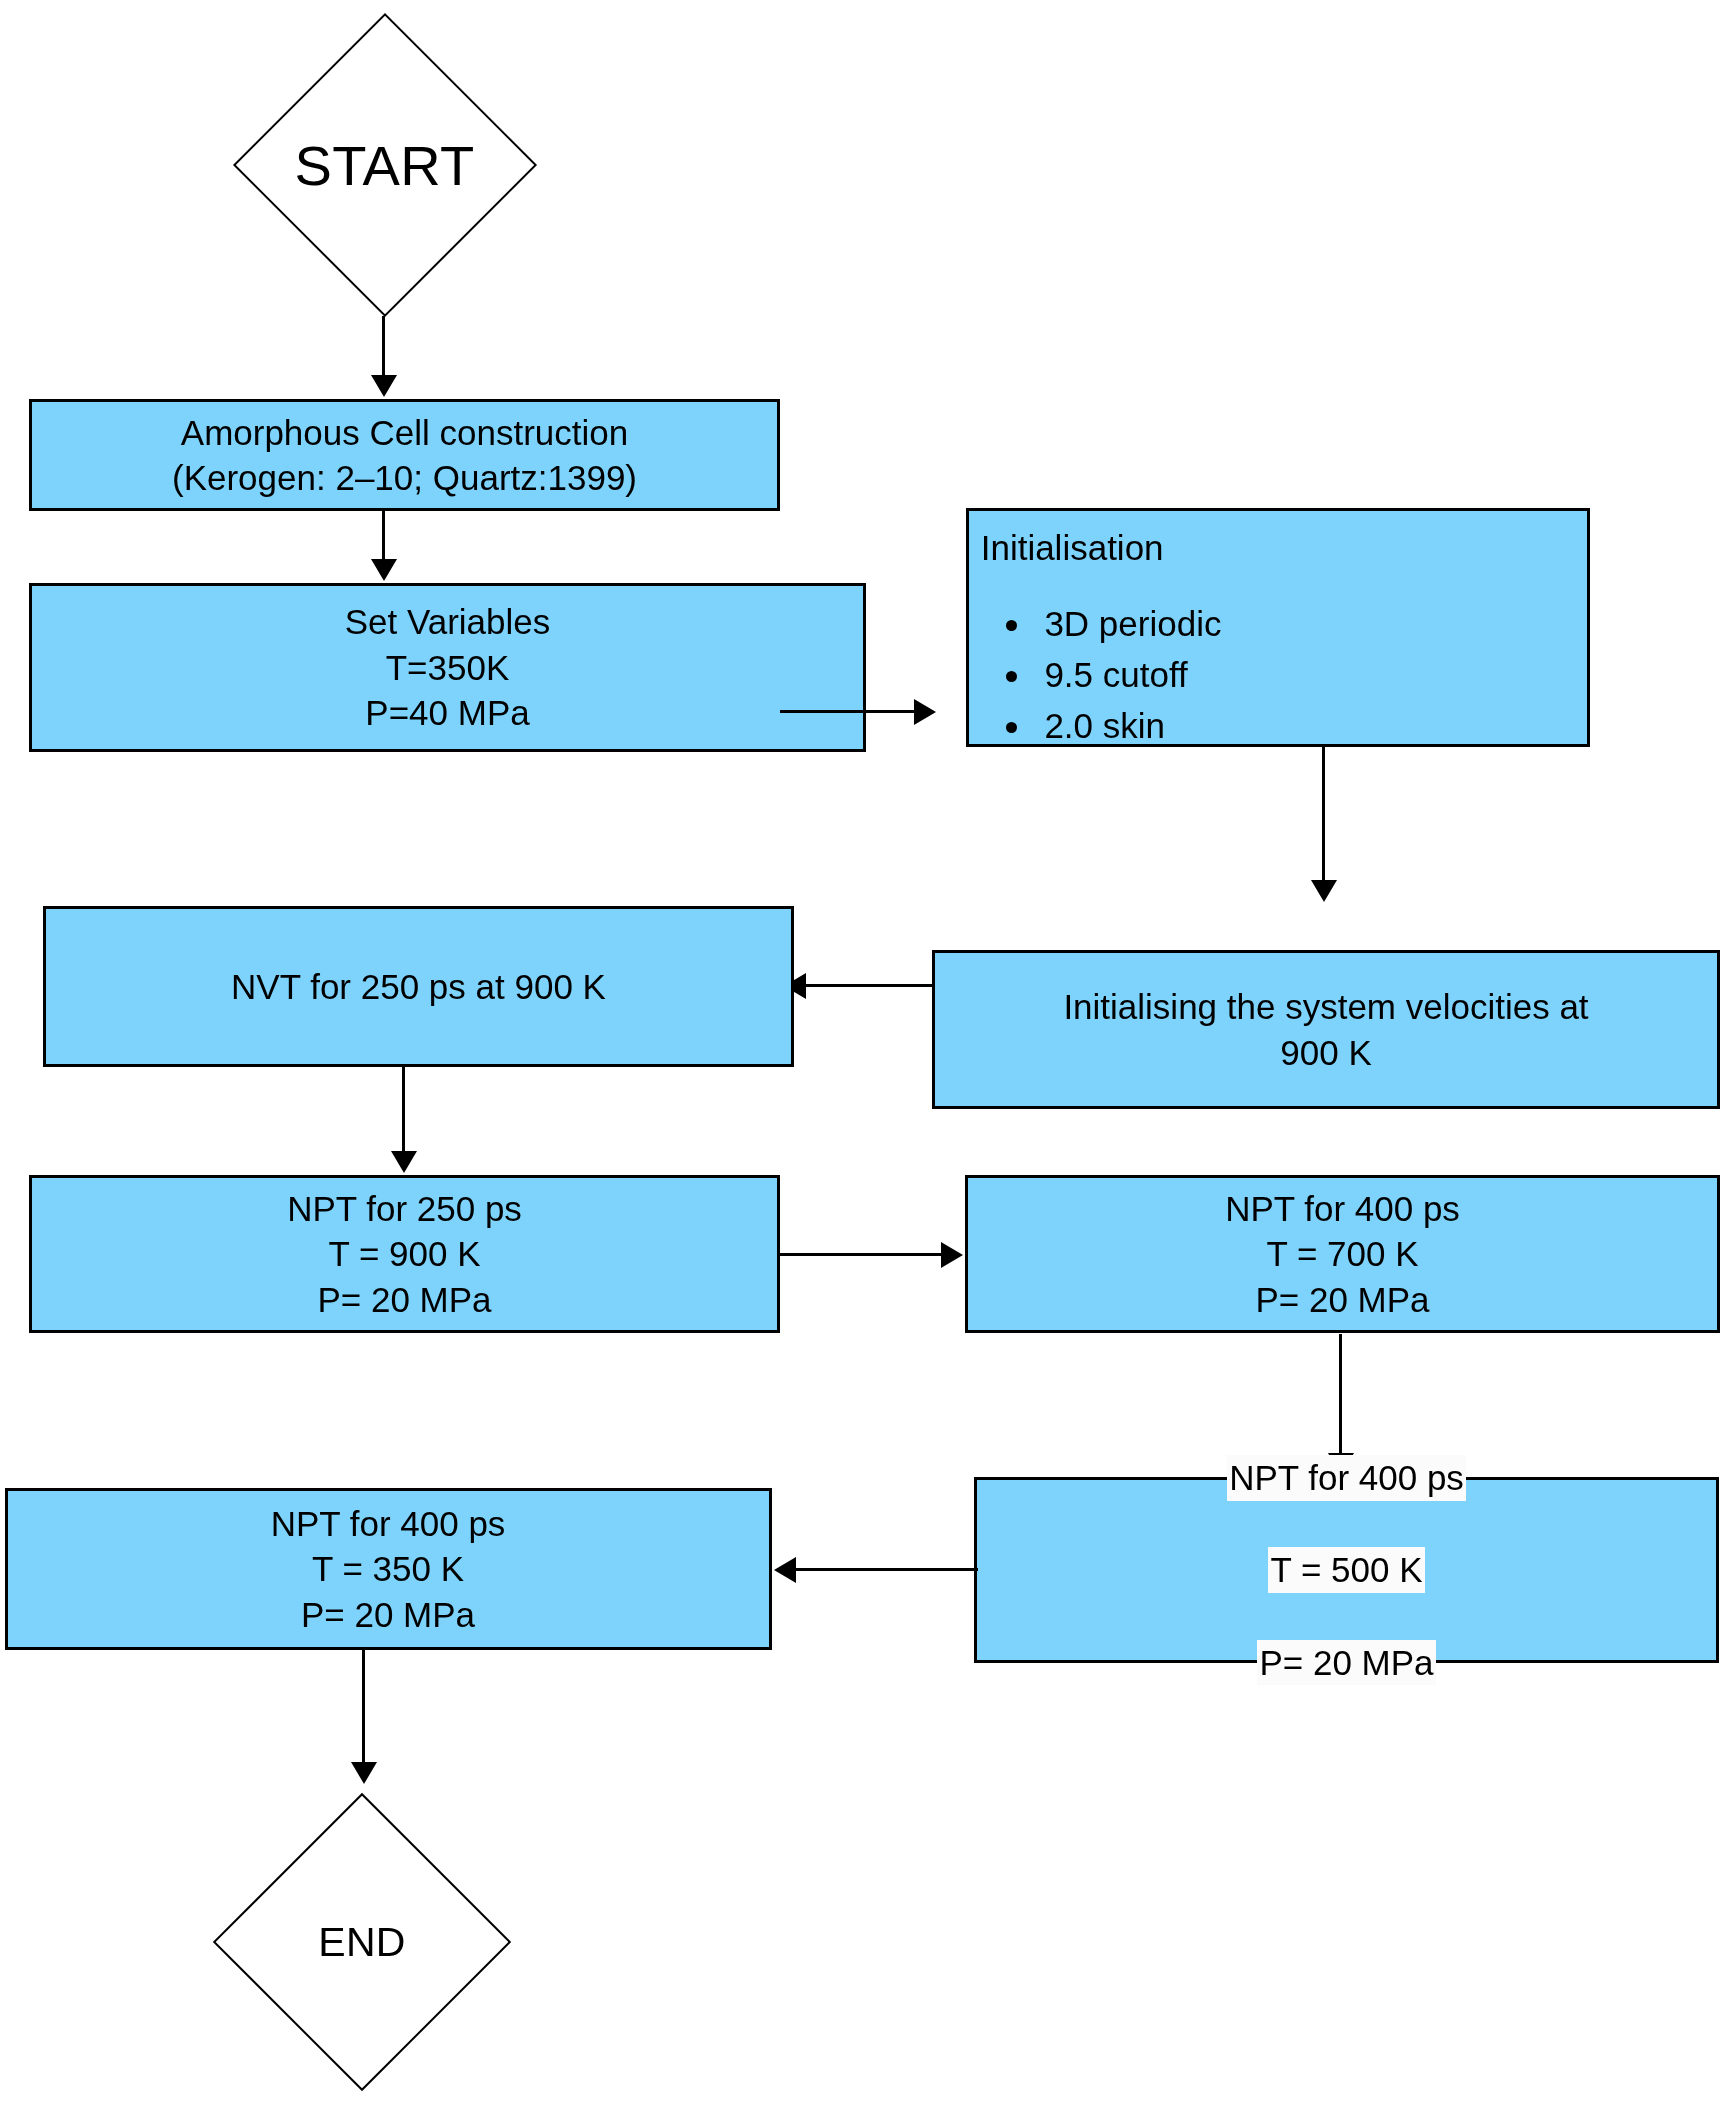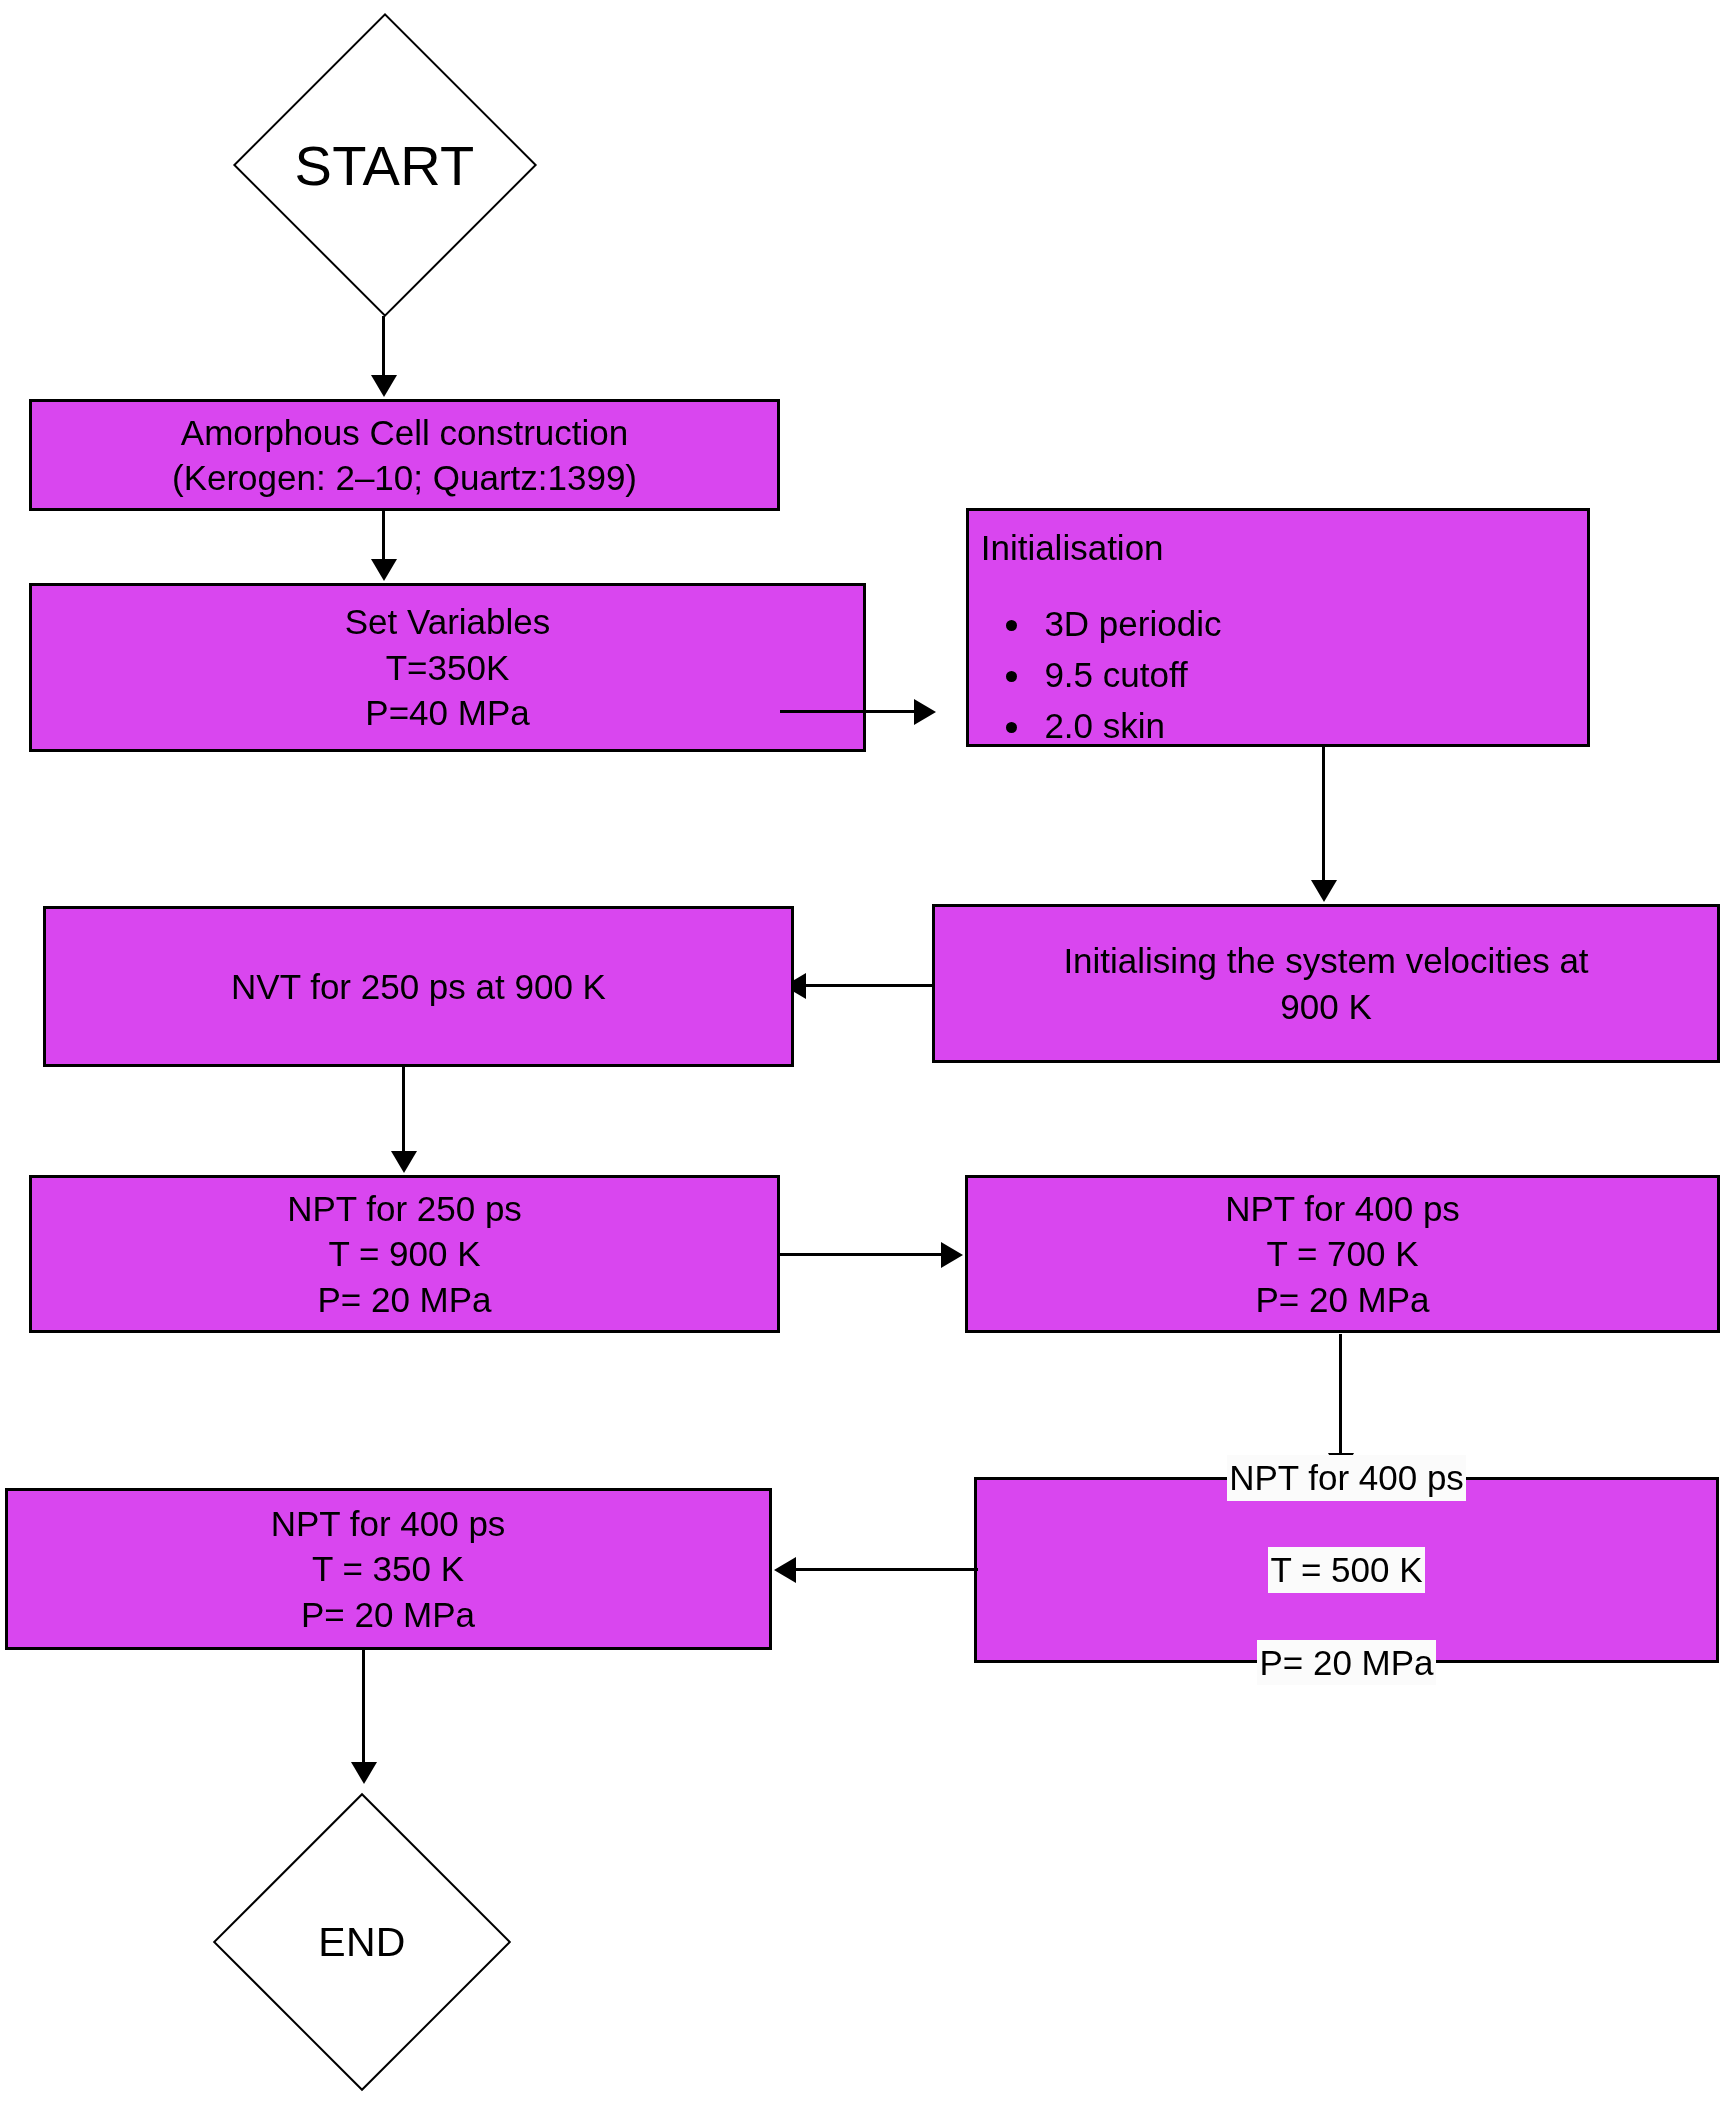--- a/index.html
+++ b/index.html
@@ -24,21 +24,21 @@
     align-items: center;
     justify-content: center;
     text-align: center;
     font-size: 35px;
     line-height: 1.30;
     color: #000;
     background: transparent;
   }
   .box {
     border: 3.2px solid #000;
-    background: #d946ef;
+    background: #7dd3fc;
   }
   .box .line { display: block; white-space: nowrap; }
 
   
   .diamond {
     position: absolute;
     background: transparent;
   }
   .diamond .shape {
     position: absolute;
@@ -144,21 +144,21 @@
     <ul>
       <li>3D periodic</li>
       <li>9.5 cutoff</li>
       <li>2.0 skin</li>
     </ul>
   </div>
 
   <div class="conn v" style="left:1322px; top:747px; height:135px;"></div>
   <div class="arrow arrow-down" style="left:1311px; top:880px;"></div>
 
-  <div class="node box" style="left:932px; top:904px; width:788px; height:159px;">
+  <div class="node box" style="left:932px; top:950px; width:788px; height:159px;">
     <span class="line">Initialising the system velocities at</span>
     <span class="line">900 K</span>
   </div>
 
   <div class="conn h" style="left:806px; top:984px; width:126px;"></div>
   <div class="arrow arrow-left" style="left:784px; top:973px;"></div>
 
   <div class="node box" style="left:43px; top:906px; width:751px; height:161px;">
     <span class="line">NVT for 250 ps at 900 K</span>
   </div>

